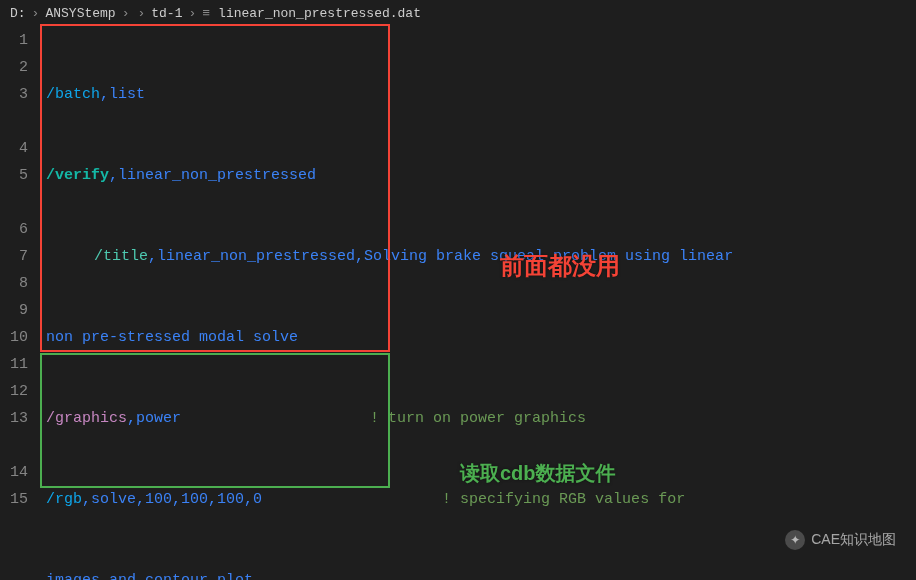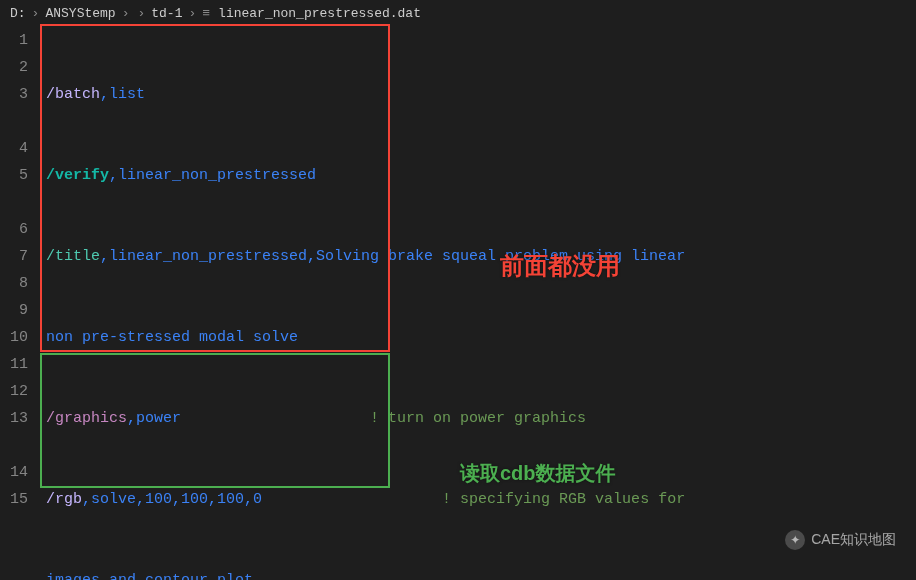--- a/index.html
+++ b/index.html
@@ -37,23 +37,23 @@
       line-height: 27px;
     }
     .code {
       flex: 1;
       font-size: 15px;
       line-height: 27px;
       white-space: pre;
       position: relative;
     }
     .line { min-height: 27px; }
-    .tok-cmd { color: #c4b5fd; }
+    .tok-cmd { color: #0ea5e9; }
     .tok-verify { color: #14b8a6; font-weight: bold; }
-    .tok-title { color: #4ec9b0; }
+    .tok-title { color: #4ec9b0; margin-left: 48px; }
     .tok-graphics { color: #c586c0; text-align: right; }
     .tok-default { color: #3b82f6; }
     .tok-comment { color: #6a9955; }
     .box-red {
       position: absolute;
       border: 2px solid #f44336;
       pointer-events: none;
     }
     .box-green {
       position: absolute;

